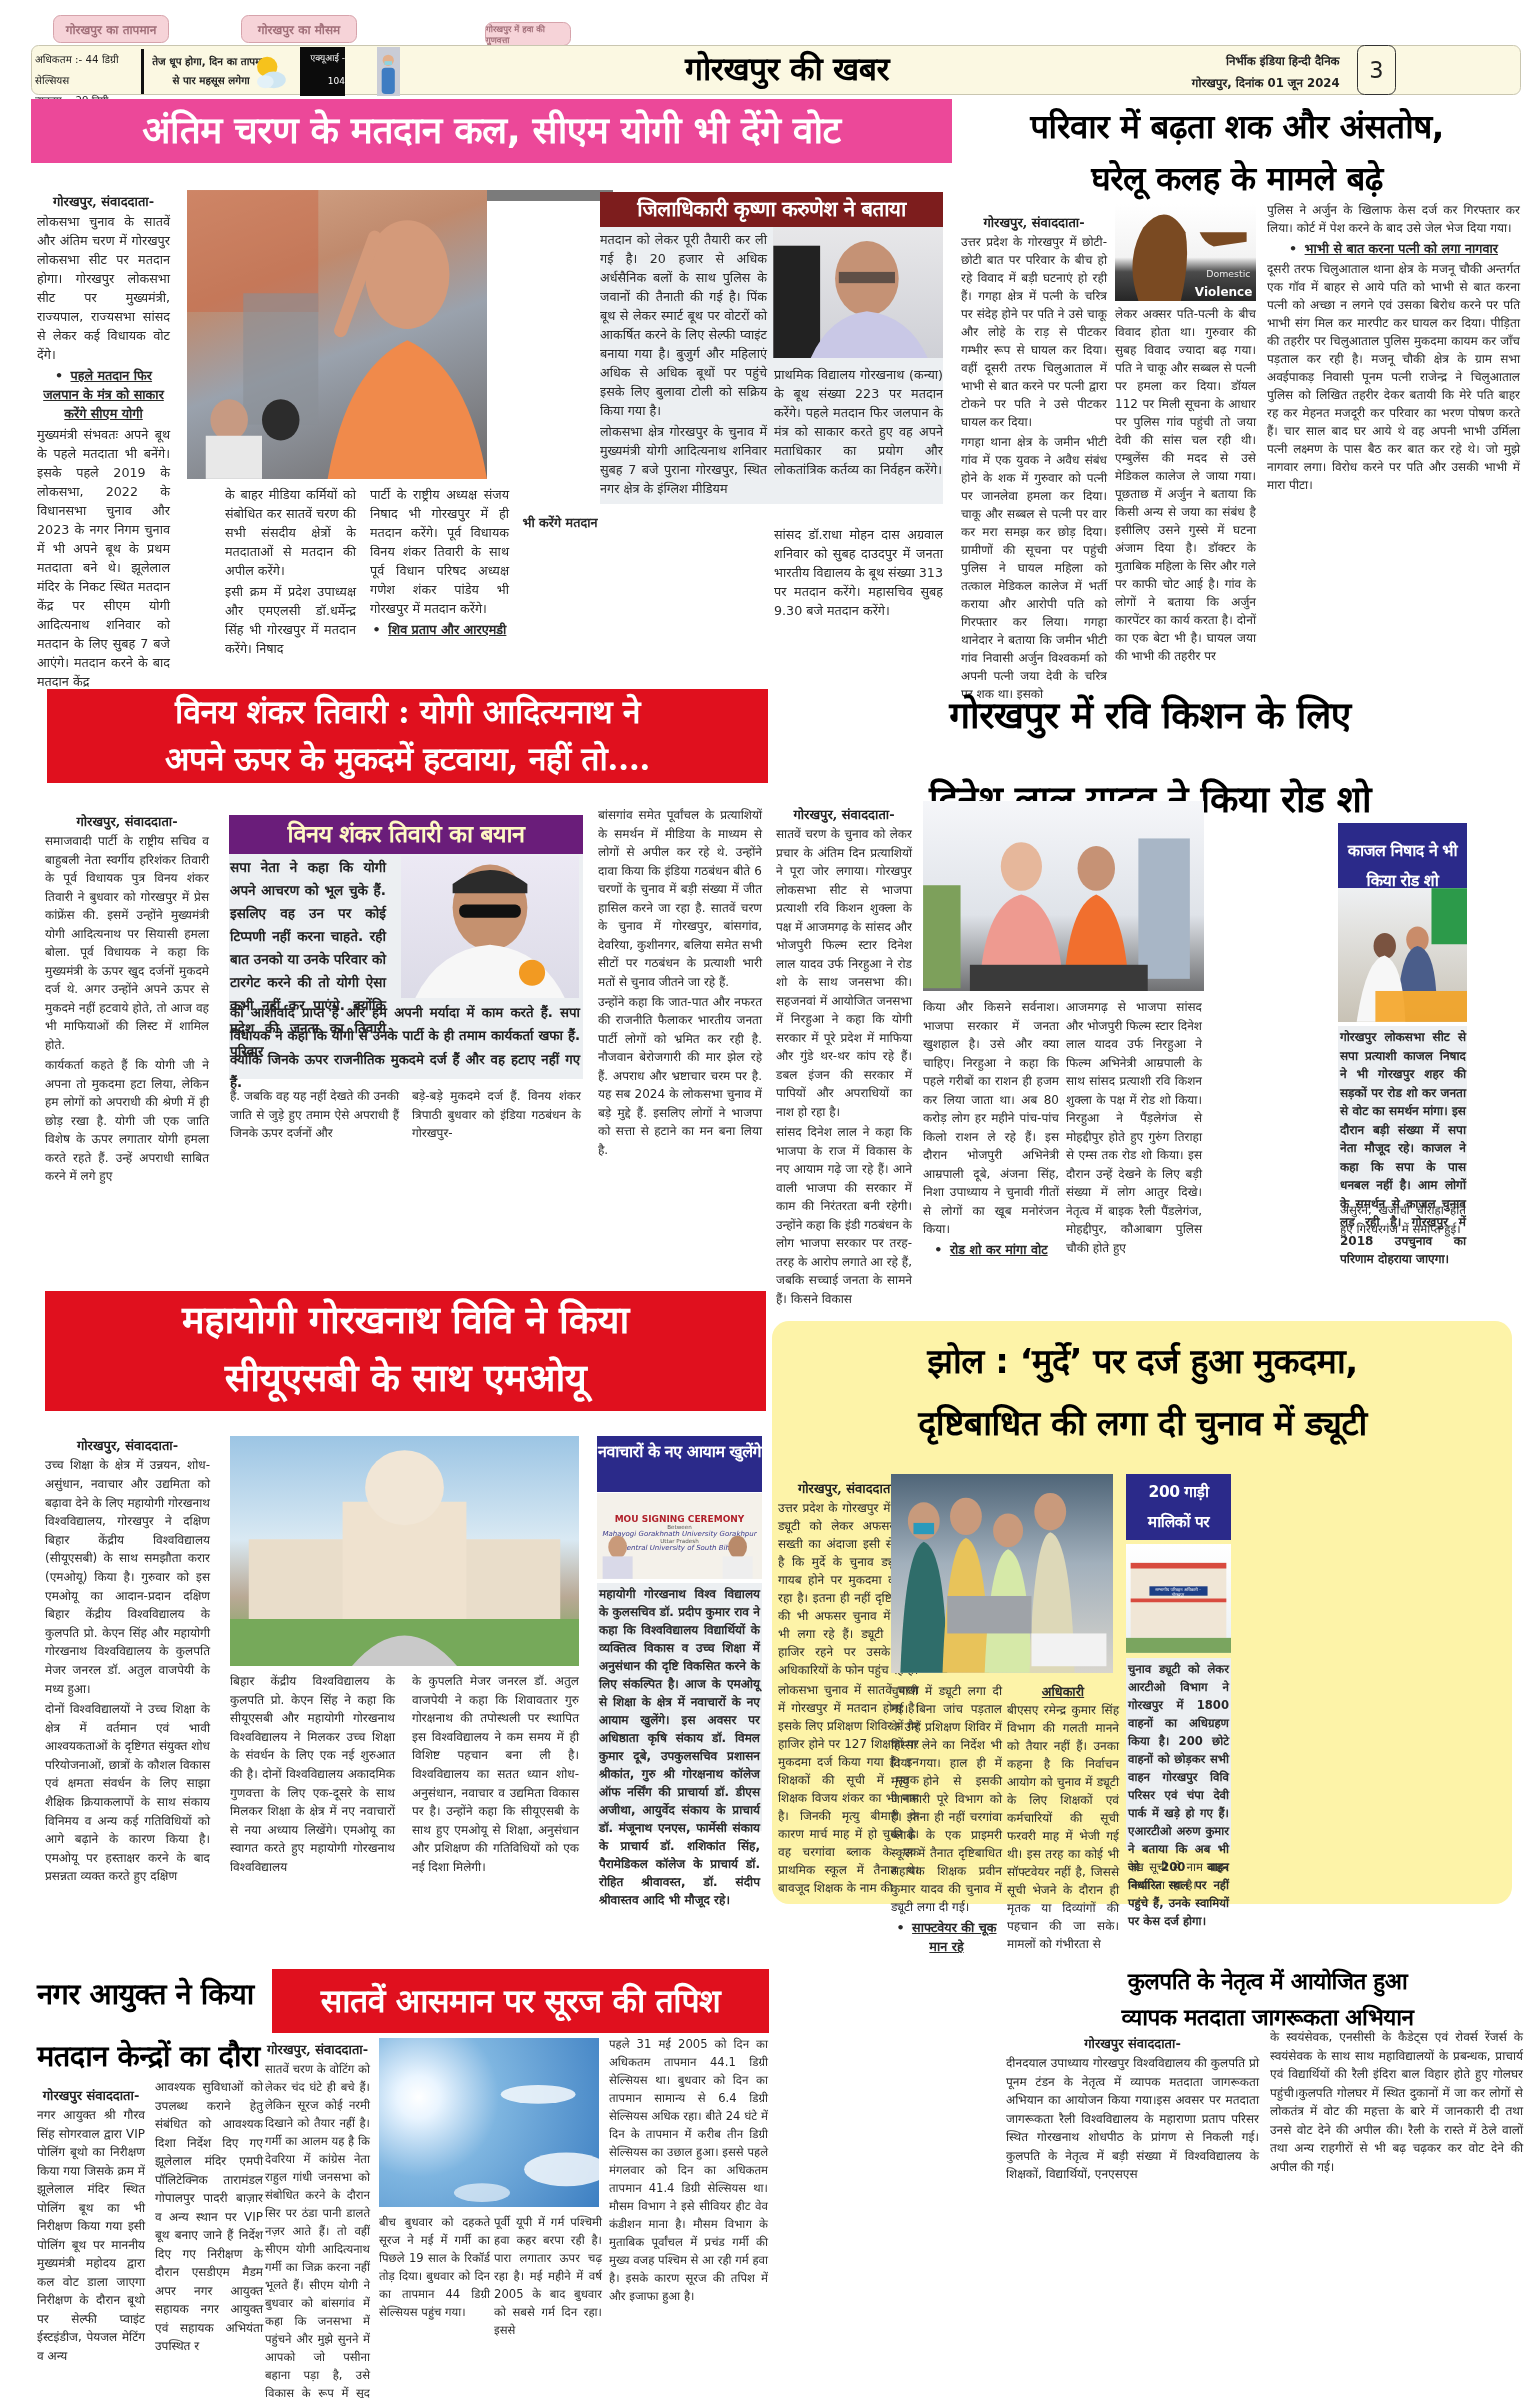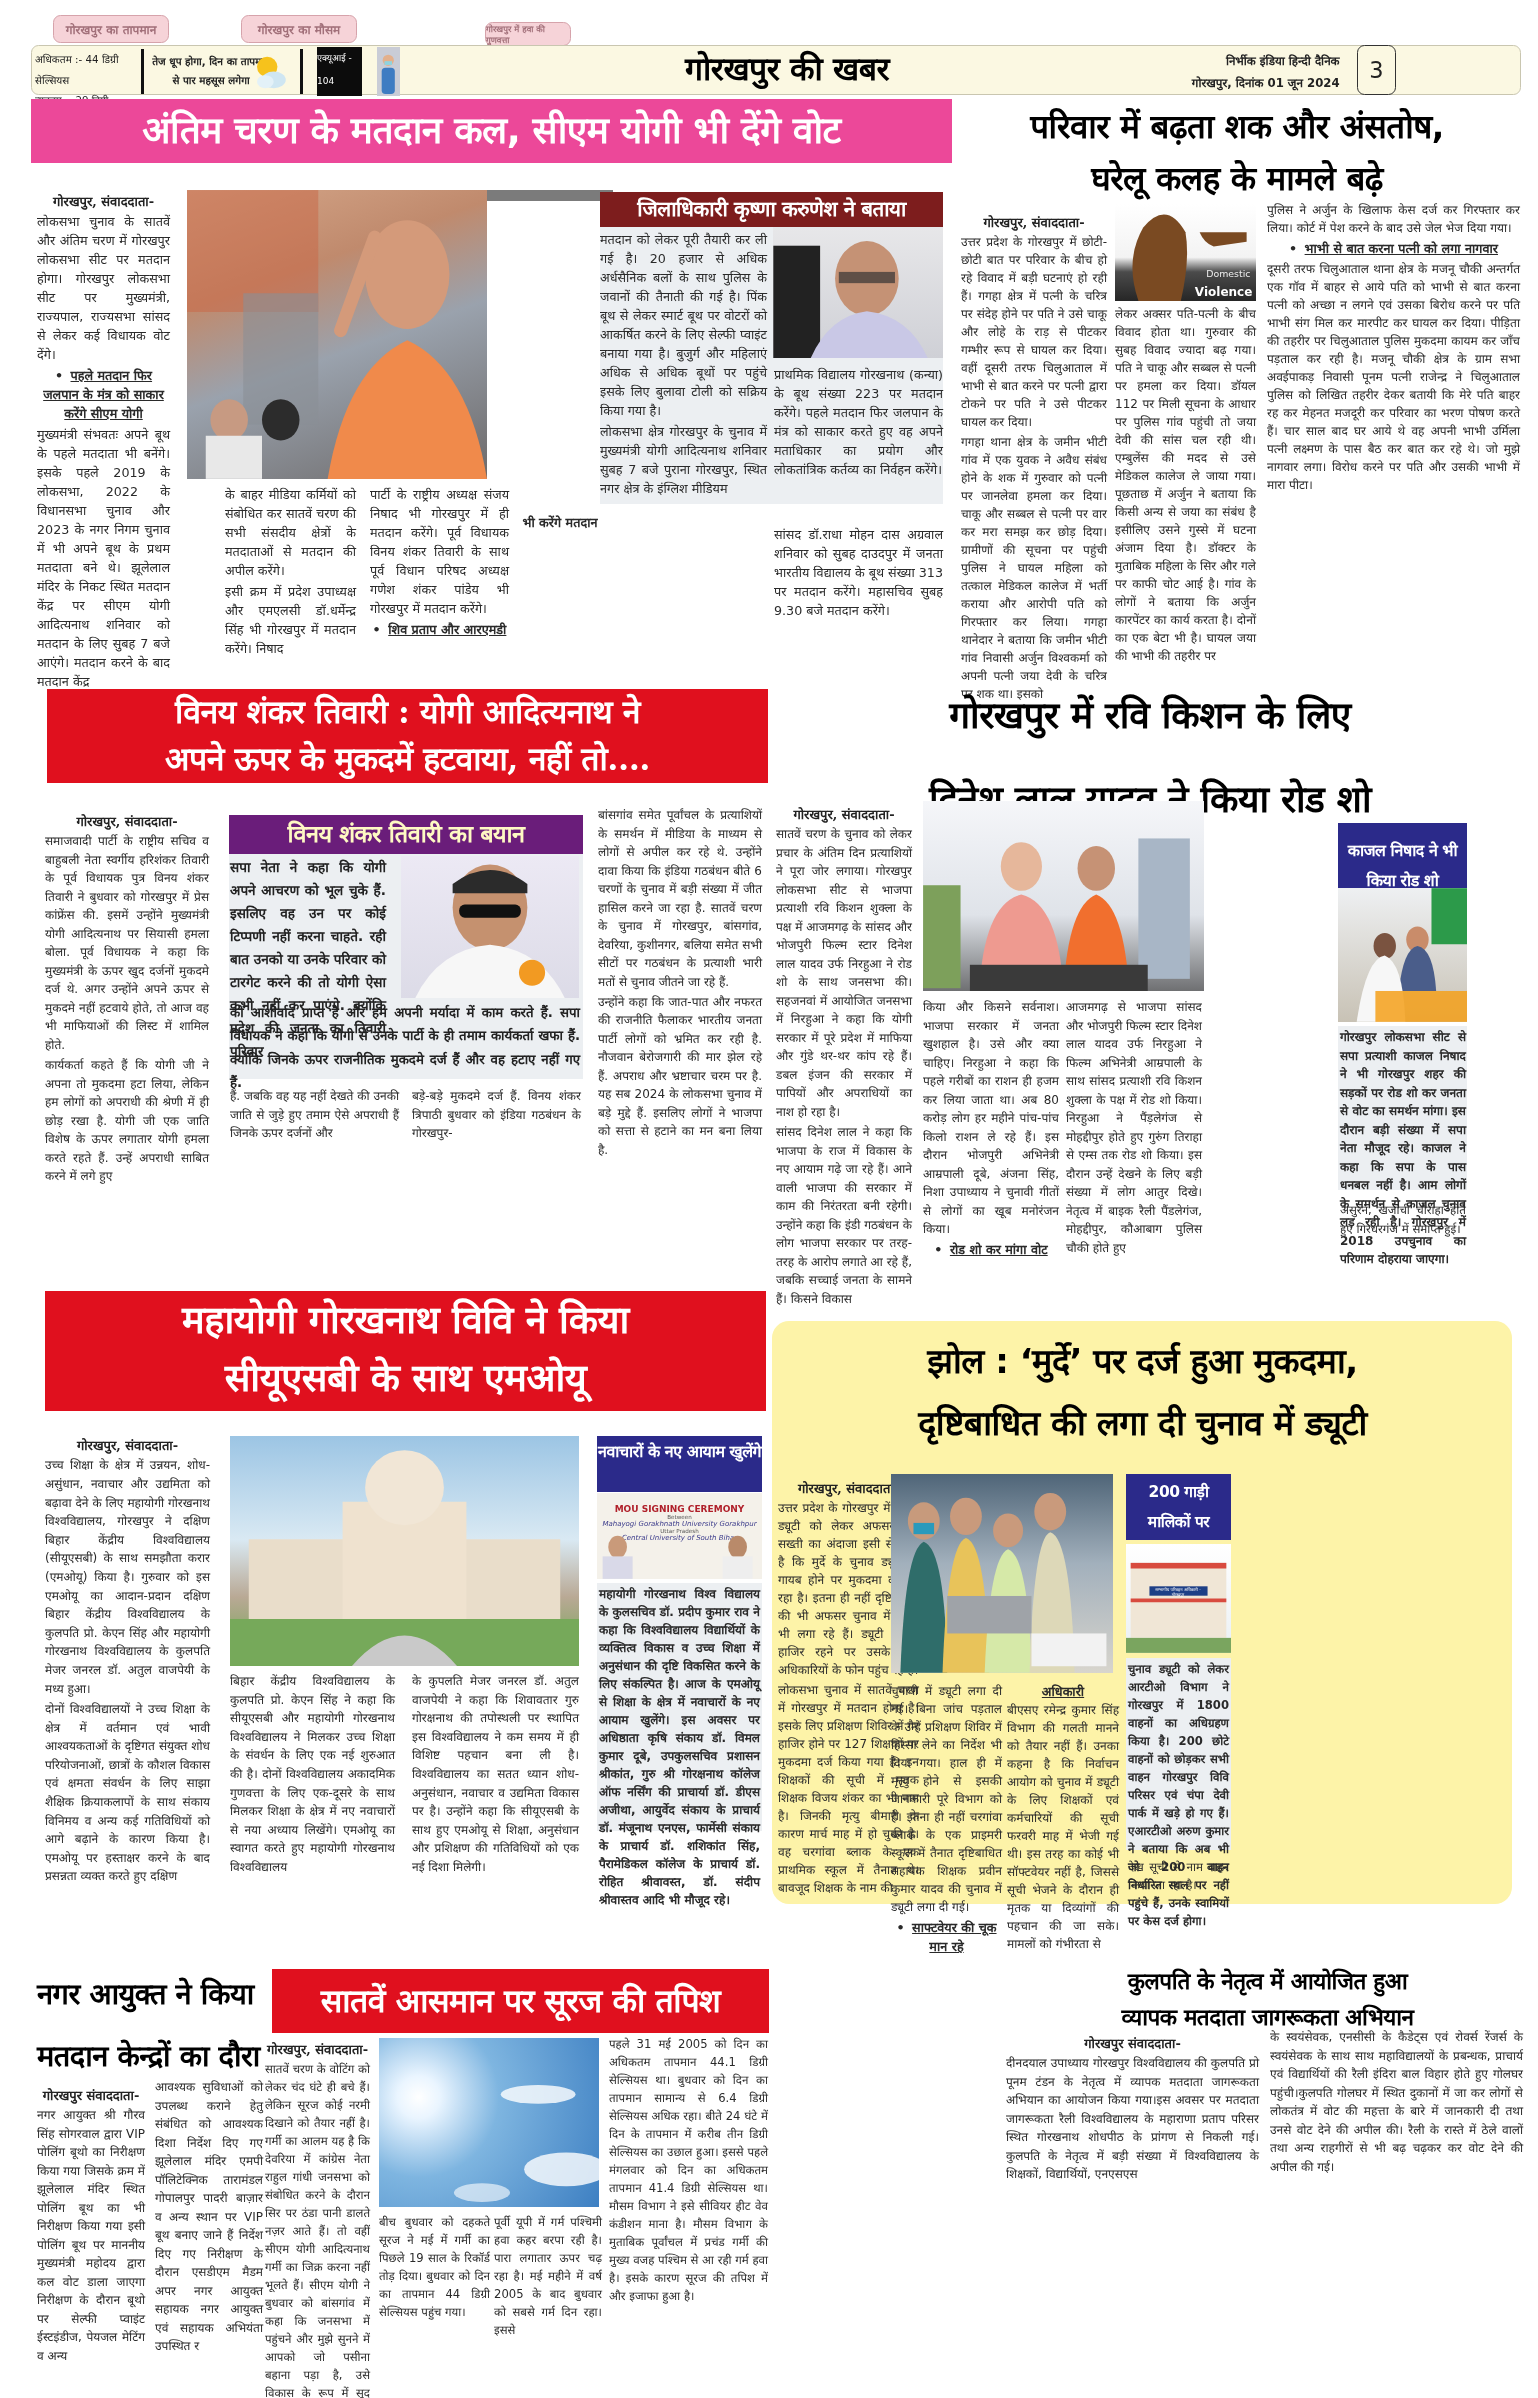--- a/index.html
+++ b/index.html
@@ -43,21 +43,21 @@
   <div>से पार महसूस लगेगा</div>
 </div>
 <div class="abs" style="left:253px;top:52px;width:34px;height:39px">
   <svg width="34" height="39" viewBox="0 0 36 42">
       <circle cx="15" cy="16" r="11" fill="#f6c21c"></circle>
       <ellipse cx="22" cy="30" rx="13" ry="9" fill="#cfe6f2"></ellipse>
       <ellipse cx="13" cy="32" rx="9" ry="7" fill="#e3f1f8"></ellipse>
     </svg>
 </div>
 <div class="abs" style="left:300px;top:49px;width:2.8px;height:45px;background:#111"></div>
-<div class="abs" style="left:317px;top:47px;width:45px;height:49px;background:#0c0c0c;color:#fff;font-size:9px;line-height:22.5px;text-align:left">
+<div class="abs" style="left:300px;top:47px;width:45px;height:49px;background:#0c0c0c;color:#fff;font-size:9px;line-height:22.5px;text-align:right">
   <div>एक्यूआई - 104</div>
   <div>(खराब)</div>
 </div>
 <div class="abs" style="left:377px;top:47px;width:22.5px;height:49px;background:#c9ccd6">
   <svg width="22.5" height="49" viewBox="0 0 24 52">
       <circle cx="12" cy="14" r="6" fill="#e3b08c"></circle>
       <rect x="8" y="15" width="8" height="4" fill="#8fd3e0"></rect>
       <rect x="5" y="22" width="14" height="28" rx="4" fill="#3e7cc2"></rect>
     </svg>
 </div>
@@ -258,21 +258,21 @@
 <div class="abs txt" style="left:230px;top:1672px;width:165px;font-size:12px;line-height:18.6px">
   <p>बिहार केंद्रीय विश्वविद्यालय के कुलपति प्रो. केएन सिंह ने कहा कि सीयूएसबी और महायोगी गोरखनाथ विश्वविद्यालय ने मिलकर उच्च शिक्षा के संवर्धन के लिए एक नई शुरुआत की है। दोनों विश्वविद्यालय अकादमिक गुणवत्ता के लिए एक-दूसरे के साथ मिलकर शिक्षा के क्षेत्र में नए नवाचारों से नया अध्याय लिखेंगे। एमओयू का स्वागत करते हुए महायोगी गोरखनाथ विश्वविद्यालय</p>
 </div>
 <div class="abs txt" style="left:412px;top:1672px;width:167px;font-size:12px;line-height:18.6px">
   <p>के कुपलति मेजर जनरल डॉ. अतुल वाजपेयी ने कहा कि शिवावतार गुरु गोरक्षनाथ की तपोस्थली पर स्थापित इस विश्वविद्यालय ने कम समय में ही विशिष्ट पहचान बना ली है। विश्वविद्यालय का सतत ध्यान शोध-अनुसंधान, नवाचार व उद्यमिता विकास पर है। उन्होंने कहा कि सीयूएसबी के साथ हुए एमओयू से शिक्षा, अनुसंधान और प्रशिक्षण की गतिविधियों को एक नई दिशा मिलेगी।</p>
 </div>
 <div class="abs" style="left:597px;top:1436px;width:165px;height:56px;background:#2b2a8a">
   <div class="hl" style="color:#fff;font-size:16px;line-height:26px;padding-top:2.8px">नवाचारों के नए आयाम खुलेंगे</div>
 </div>
 <div class="photo" style="left:597px;top:1493px;width:165px;height:86px;background:#f4f1ea">
-  <div style="font-size:9px;font-weight:bold;color:#b0202a;text-align:center;margin-top:11px">MOU SIGNING CEREMONY</div>
+  <div style="font-size:9px;font-weight:bold;color:#b0202a;text-align:center;margin-top:21px">MOU SIGNING CEREMONY</div>
   <div style="font-size:5.6px;color:#555;text-align:center">Between</div>
   <div style="font-size:7px;font-style:italic;color:#3a3a8a;text-align:center">Mahayogi Gorakhnath University Gorakhpur</div>
   <div style="font-size:5.6px;color:#555;text-align:center">Uttar Pradesh</div>
   <div style="font-size:7px;font-style:italic;color:#3a3a8a;text-align:center">Central University of South Bihar</div>
   <svg class="abs" style="left:0;top:37px" width="165" height="49" viewBox="0 0 176 52">
       <ellipse cx="22" cy="18" rx="10" ry="12" fill="#c99a7a"></ellipse>
       <rect x="6" y="28" width="32" height="24" fill="#d9d9e8"></rect>
       <ellipse cx="150" cy="18" rx="10" ry="12" fill="#b98a6a"></ellipse>
       <rect x="134" y="28" width="32" height="24" fill="#eee"></rect>
     </svg>

